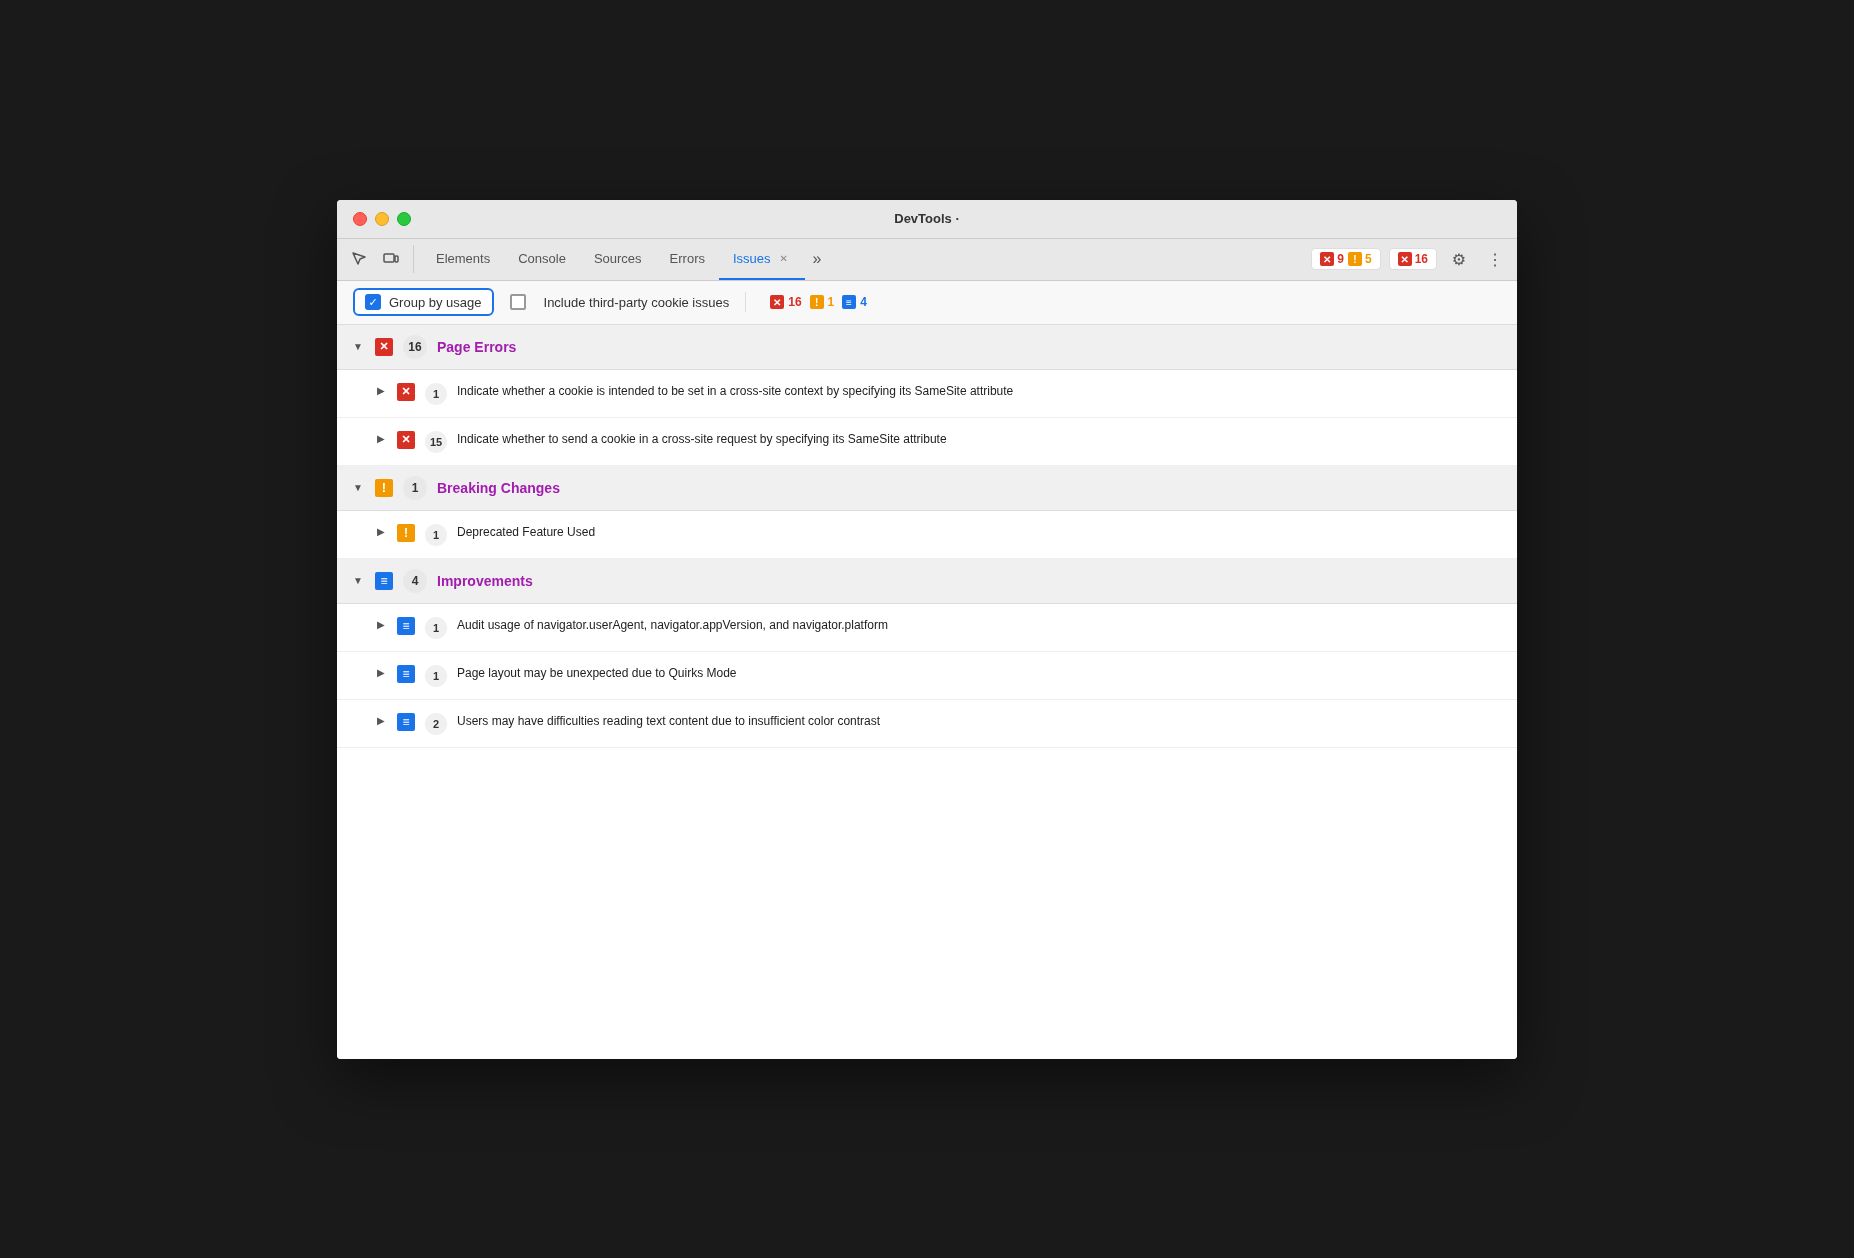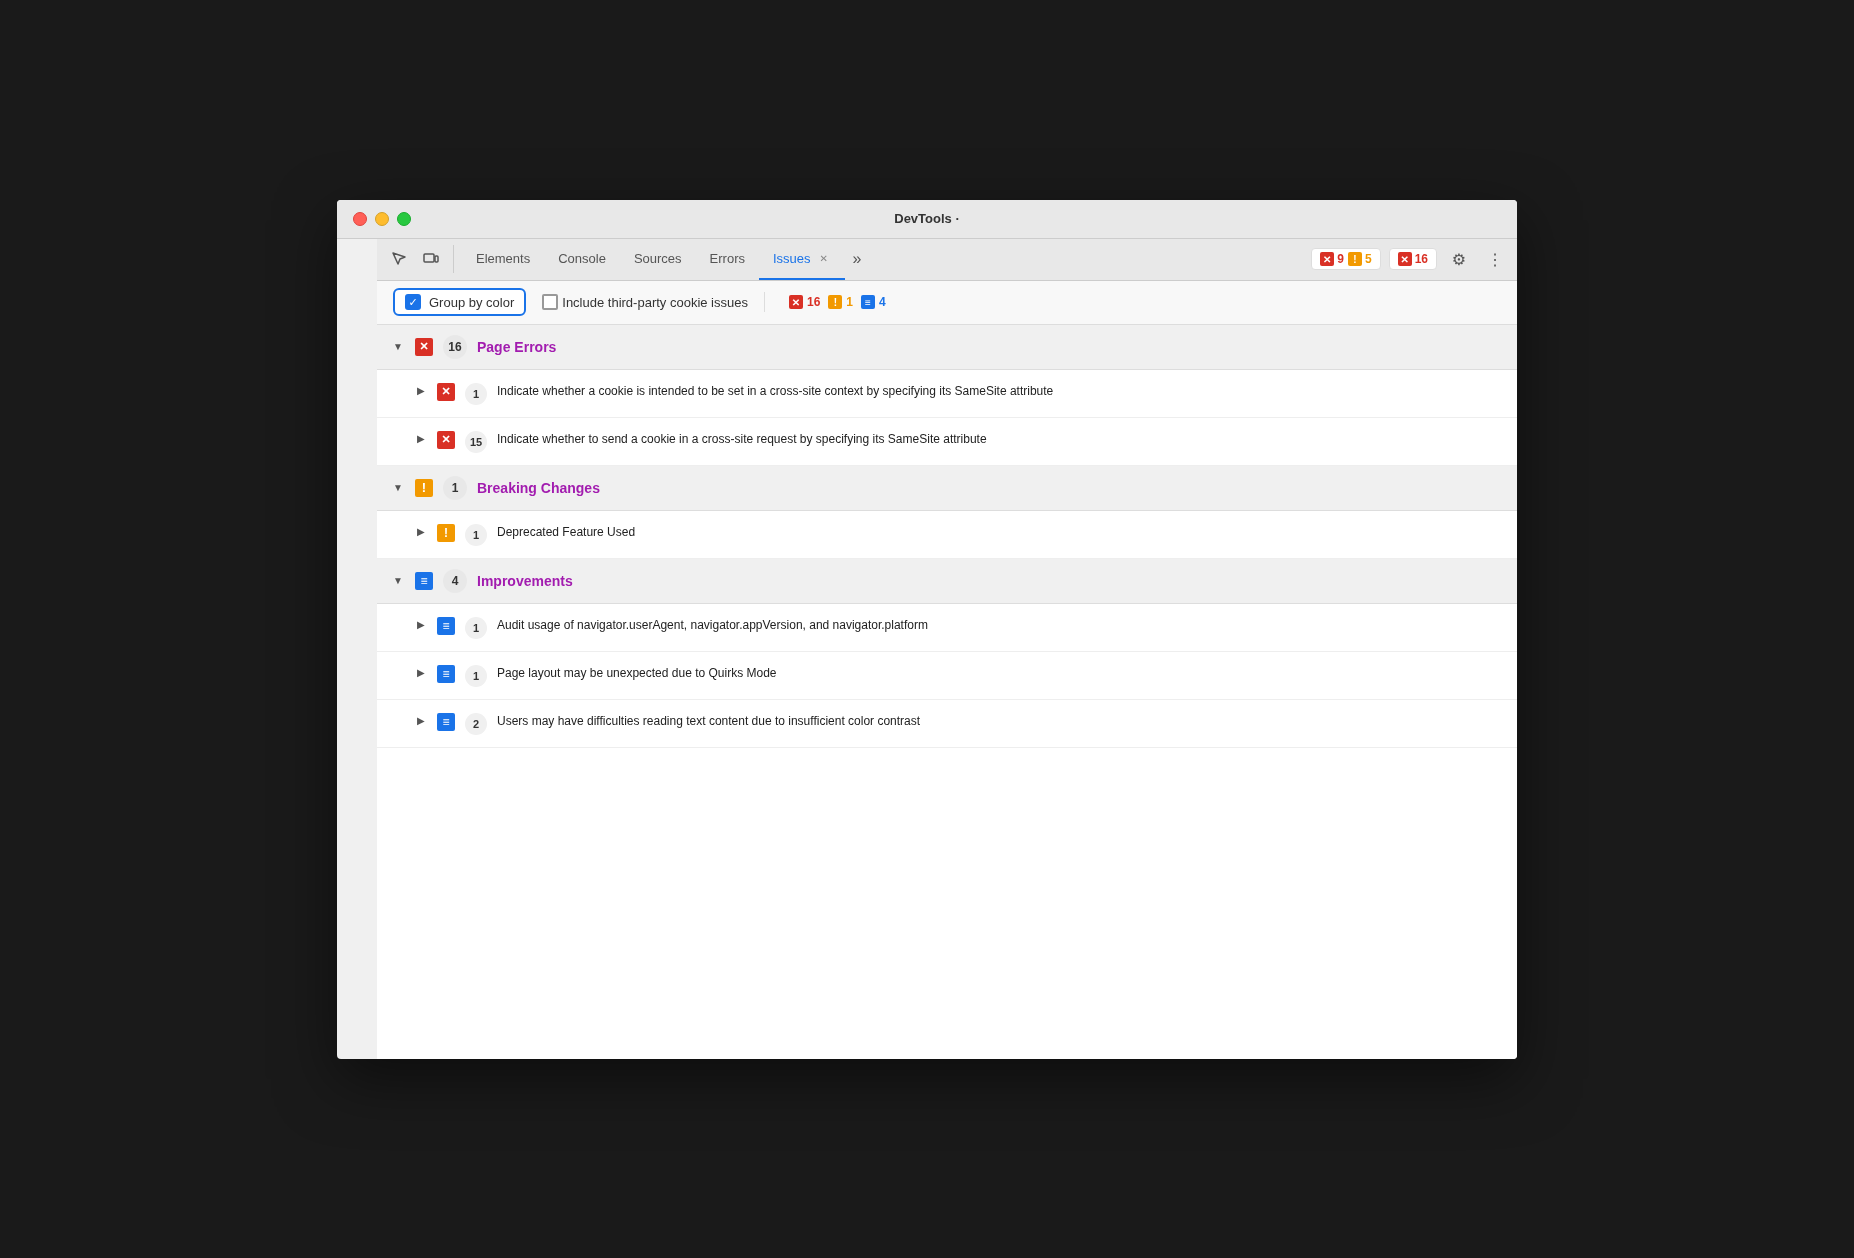--- a/index.html
+++ b/index.html
@@ -236,21 +236,21 @@
       display: flex;
       align-items: center;
       justify-content: center;
       color: white;
       font-size: 11px;
       flex-shrink: 0;
     }
     .third-party-option {
       display: flex;
       align-items: center;
-      gap: 4px;
+      gap: 18px;
       cursor: pointer;
       font-size: 13px;
       color: #333;
     }
     .checkbox-unchecked {
       width: 16px;
       height: 16px;
       border: 2px solid #999;
       border-radius: 2px;
       background: white;
@@ -374,21 +374,20 @@
     .issue-text {
       font-size: 12px;
       color: #222;
       line-height: 1.5;
       flex: 1;
     }
     .window-content {
       display: flex;
       flex-direction: column;
       height: 820px;
-      padding-left: 40px;
     }
     .issues-content {
       flex: 1;
       overflow-y: auto;
       background: white;
     }
     .label-text {
       font-size: 13px;
       color: #333;
       font-weight: 400;
@@ -469,21 +468,21 @@
         </button>
         <button class="more-btn">
           <span>⋮</span>
         </button>
       </div>
     </div>
 
     <div class="issues-toolbar">
       <div class="group-by-kind">
         <div class="checkbox-checked">✓</div>
-        <span class="label-text">Group by color</span>
+        <span class="label-text">Group by usage</span>
       </div>
 
       <div class="third-party-option">
         <div class="checkbox-unchecked"></div>
         <span class="label-text">Include third-party cookie issues</span>
       </div>
 
       <div class="divider-v"></div>
 
       <div class="issues-count-row">

